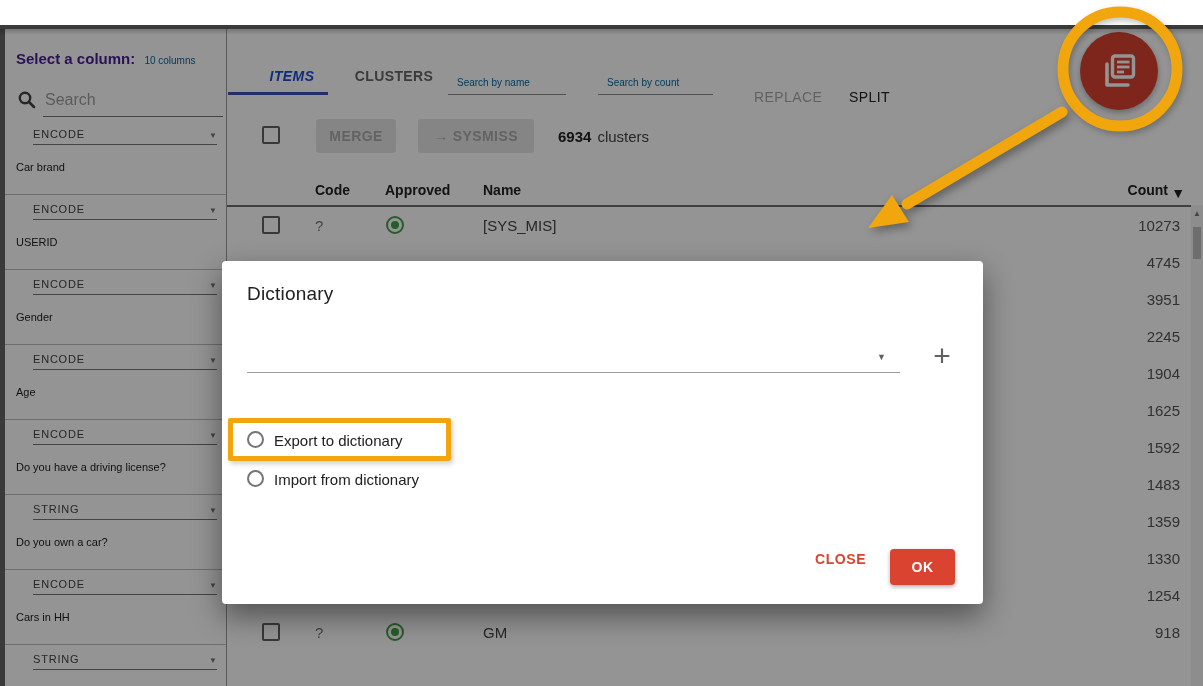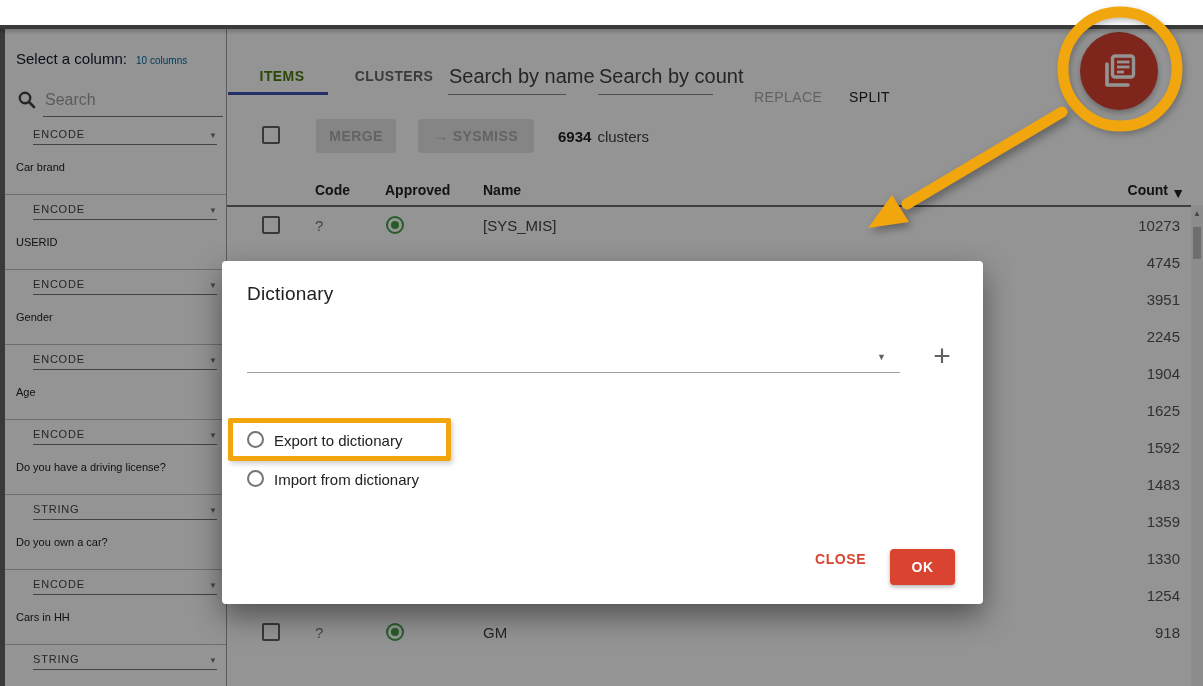--- a/index.html
+++ b/index.html
@@ -14,41 +14,41 @@
   
   .top-strip{position:absolute;left:0;top:0;width:100%;height:25px;background:#fff;z-index:1;}
   .app{position:absolute;left:0;top:25px;width:1203px;height:661px;background:#fff;
        border-top:4px solid #646464;box-sizing:border-box;overflow:hidden;z-index:2;}
   .app::after{content:'';position:absolute;left:0;right:0;top:0;height:6px;
        background:linear-gradient(rgba(0,0,0,.20),transparent);pointer-events:none;}
   
   .sidebar{position:absolute;left:0;top:0;bottom:0;width:227px;background:#fff;
        border-left:5px solid #646464;border-right:1px solid #9e9e9e;box-sizing:border-box;}
   .sb-header{position:absolute;left:11px;top:21px;font-size:15px;white-space:nowrap;}
-  .sb-header .lbl{font-weight:normal;color:#0f172a;}
+  .sb-header .lbl{font-weight:bold;color:#4c1d95;}
   .sb-header .cnt{color:#0369a1;margin-left:5px;font-size:10px;}
   .sb-search-icon{position:absolute;left:12px;top:61px;width:20px;height:20px;}
   .sb-search{position:absolute;left:38px;top:56px;width:180px;height:32px;
        border-bottom:1px solid #757575;box-sizing:border-box;}
   .sb-search .ph{position:absolute;left:2px;bottom:7px;font-size:16px;color:#9e9e9e;}
   .col-list{position:absolute;left:0;right:0;top:91px;bottom:0;overflow:hidden;}
   .col-item{position:relative;height:75px;border-bottom:1px solid #bdbdbd;box-sizing:border-box;}
   .col-type{position:absolute;left:28px;right:9px;top:8px;height:16px;
        border-bottom:1px solid #757575;display:flex;justify-content:space-between;align-items:flex-start;}
   .col-type-label{font-size:11px;letter-spacing:.8px;color:#424242;}
   .caret{font-size:8px;color:#757575;margin-top:3px;}
   .col-name{position:absolute;left:11px;top:41px;font-size:11px;color:#212121;white-space:nowrap;}
   
   .main{position:absolute;left:227px;top:0;right:0;bottom:0;background:#fff;}
   .tab{position:absolute;top:39px;height:18px;text-align:center;font-size:14px;font-weight:bold;letter-spacing:.4px;}
-  .tab-items{left:5px;width:100px;color:#4d7c0f;}
+  .tab-items{left:15px;width:100px;color:#1d4ed8;font-style:italic;}
   .tab-clusters{left:114px;width:106px;color:#666;}
   .tab-underline{position:absolute;left:1px;top:63px;width:100px;height:3px;background:var(--blue);}
   .field{position:absolute;top:36px;height:30px;border-bottom:1px solid #8a8a8a;box-sizing:border-box;}
-  .field .ph{position:absolute;left:1px;bottom:6px;font-size:20px;color:#404040;white-space:nowrap;}
+  .field .ph{position:absolute;left:9px;bottom:6px;font-size:10px;color:#0369a1;white-space:nowrap;}
   .f-name{left:221px;width:118px;}
   .f-count{left:371px;width:115px;}
   .txtbtn{position:absolute;top:40px;font-size:14px;font-weight:normal;letter-spacing:.4px;margin-top:20px;}
   .replace{left:527px;color:#a8a8a8;}
   .split{left:622px;color:#212121;}
   .cb{position:absolute;width:18px;height:18px;border:2px solid #616161;border-radius:2px;box-sizing:border-box;background:#fff;}
   .select-all{left:35px;top:97px;}
   .gbtn{position:absolute;top:90px;height:34px;line-height:34px;text-align:center;background:#e6e6e6;
        border-radius:3px;font-size:14px;font-weight:bold;color:#ababab;letter-spacing:.4px;}
   .merge{left:89px;width:80px;}

